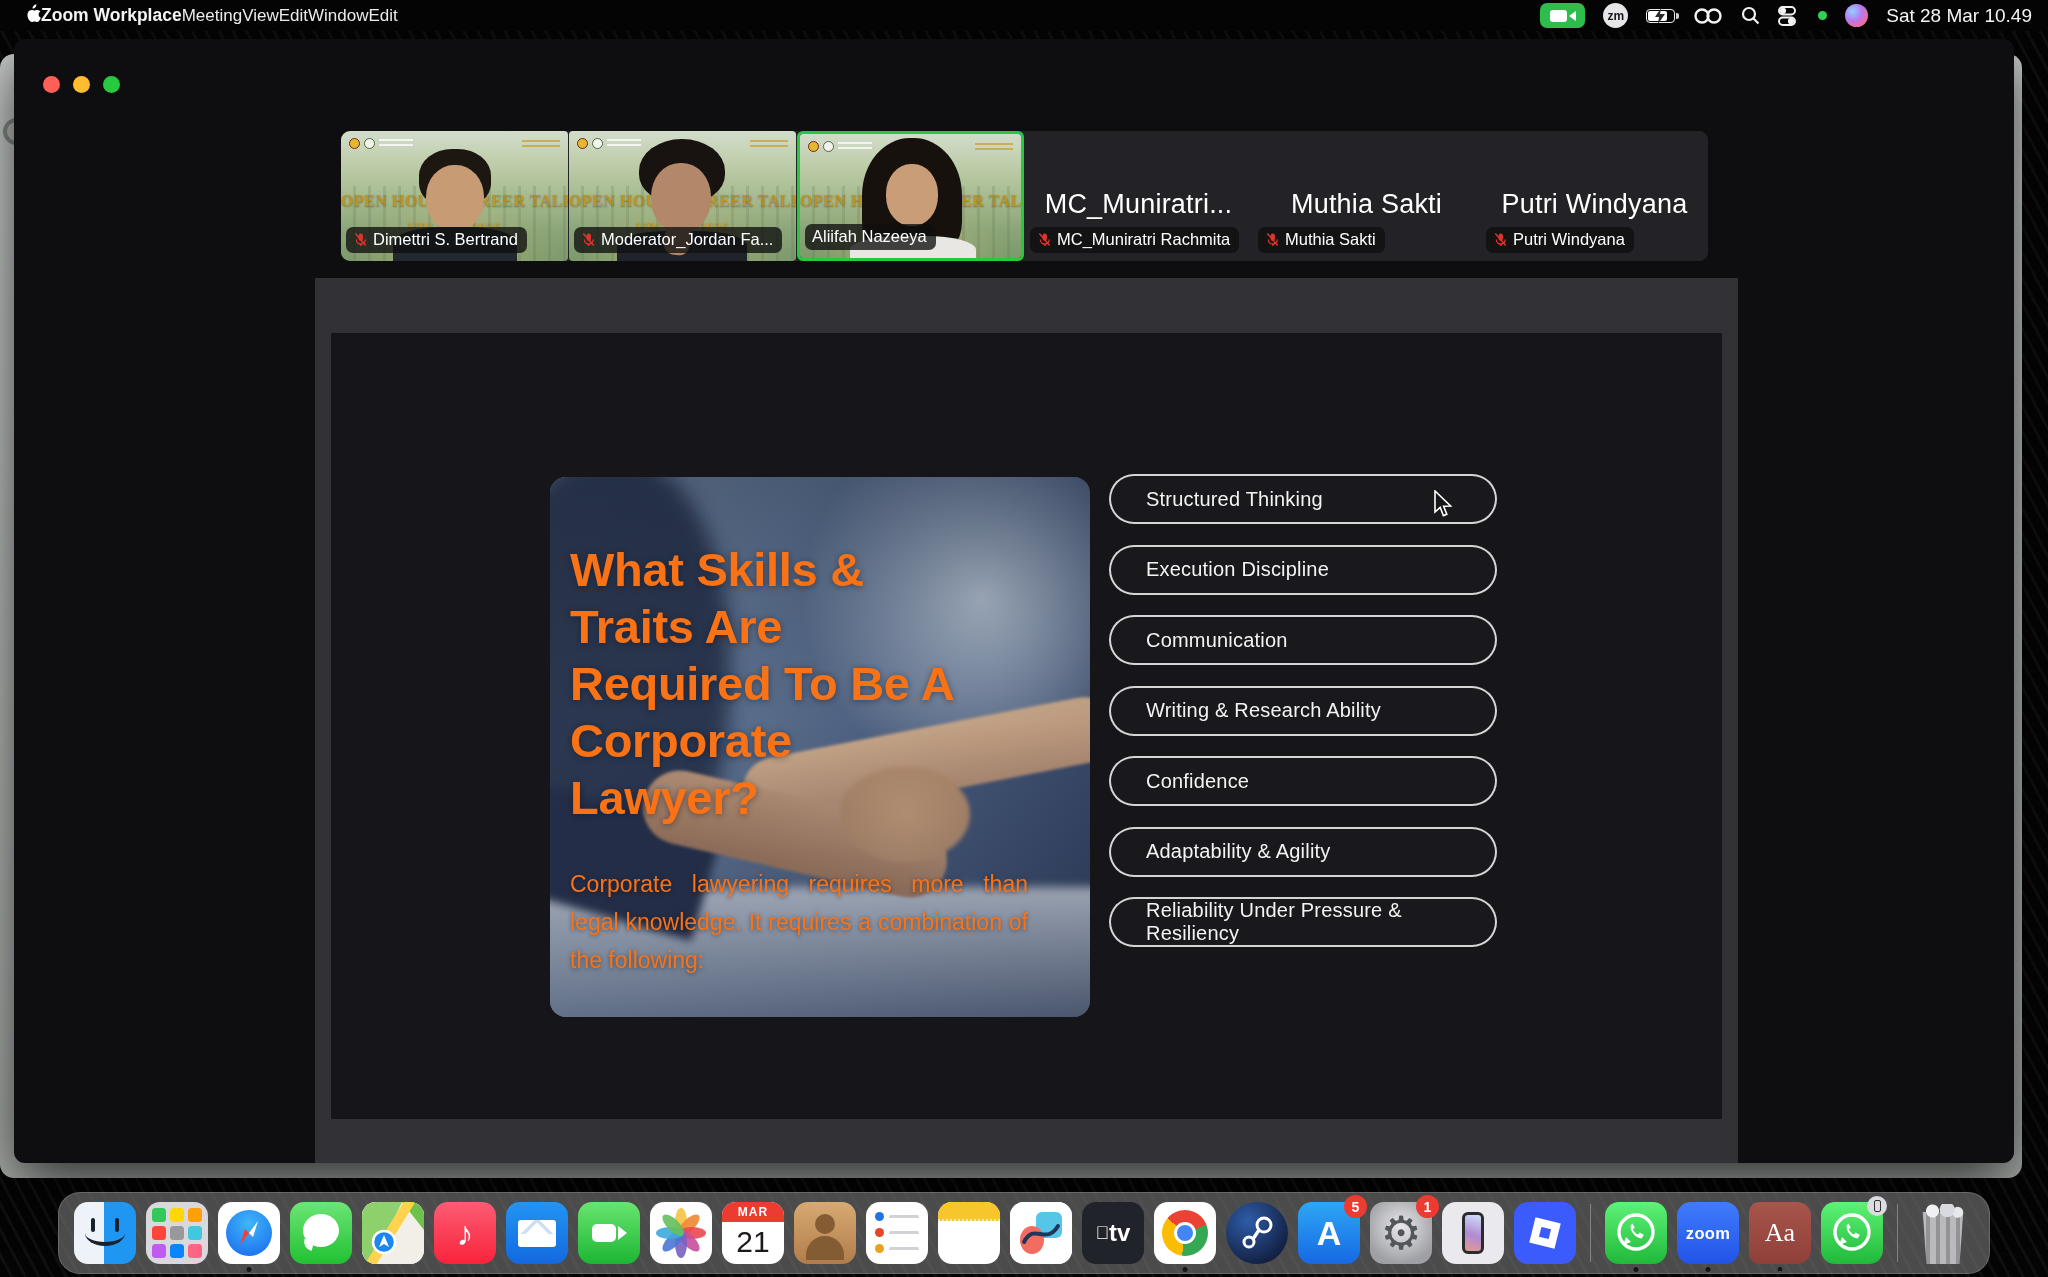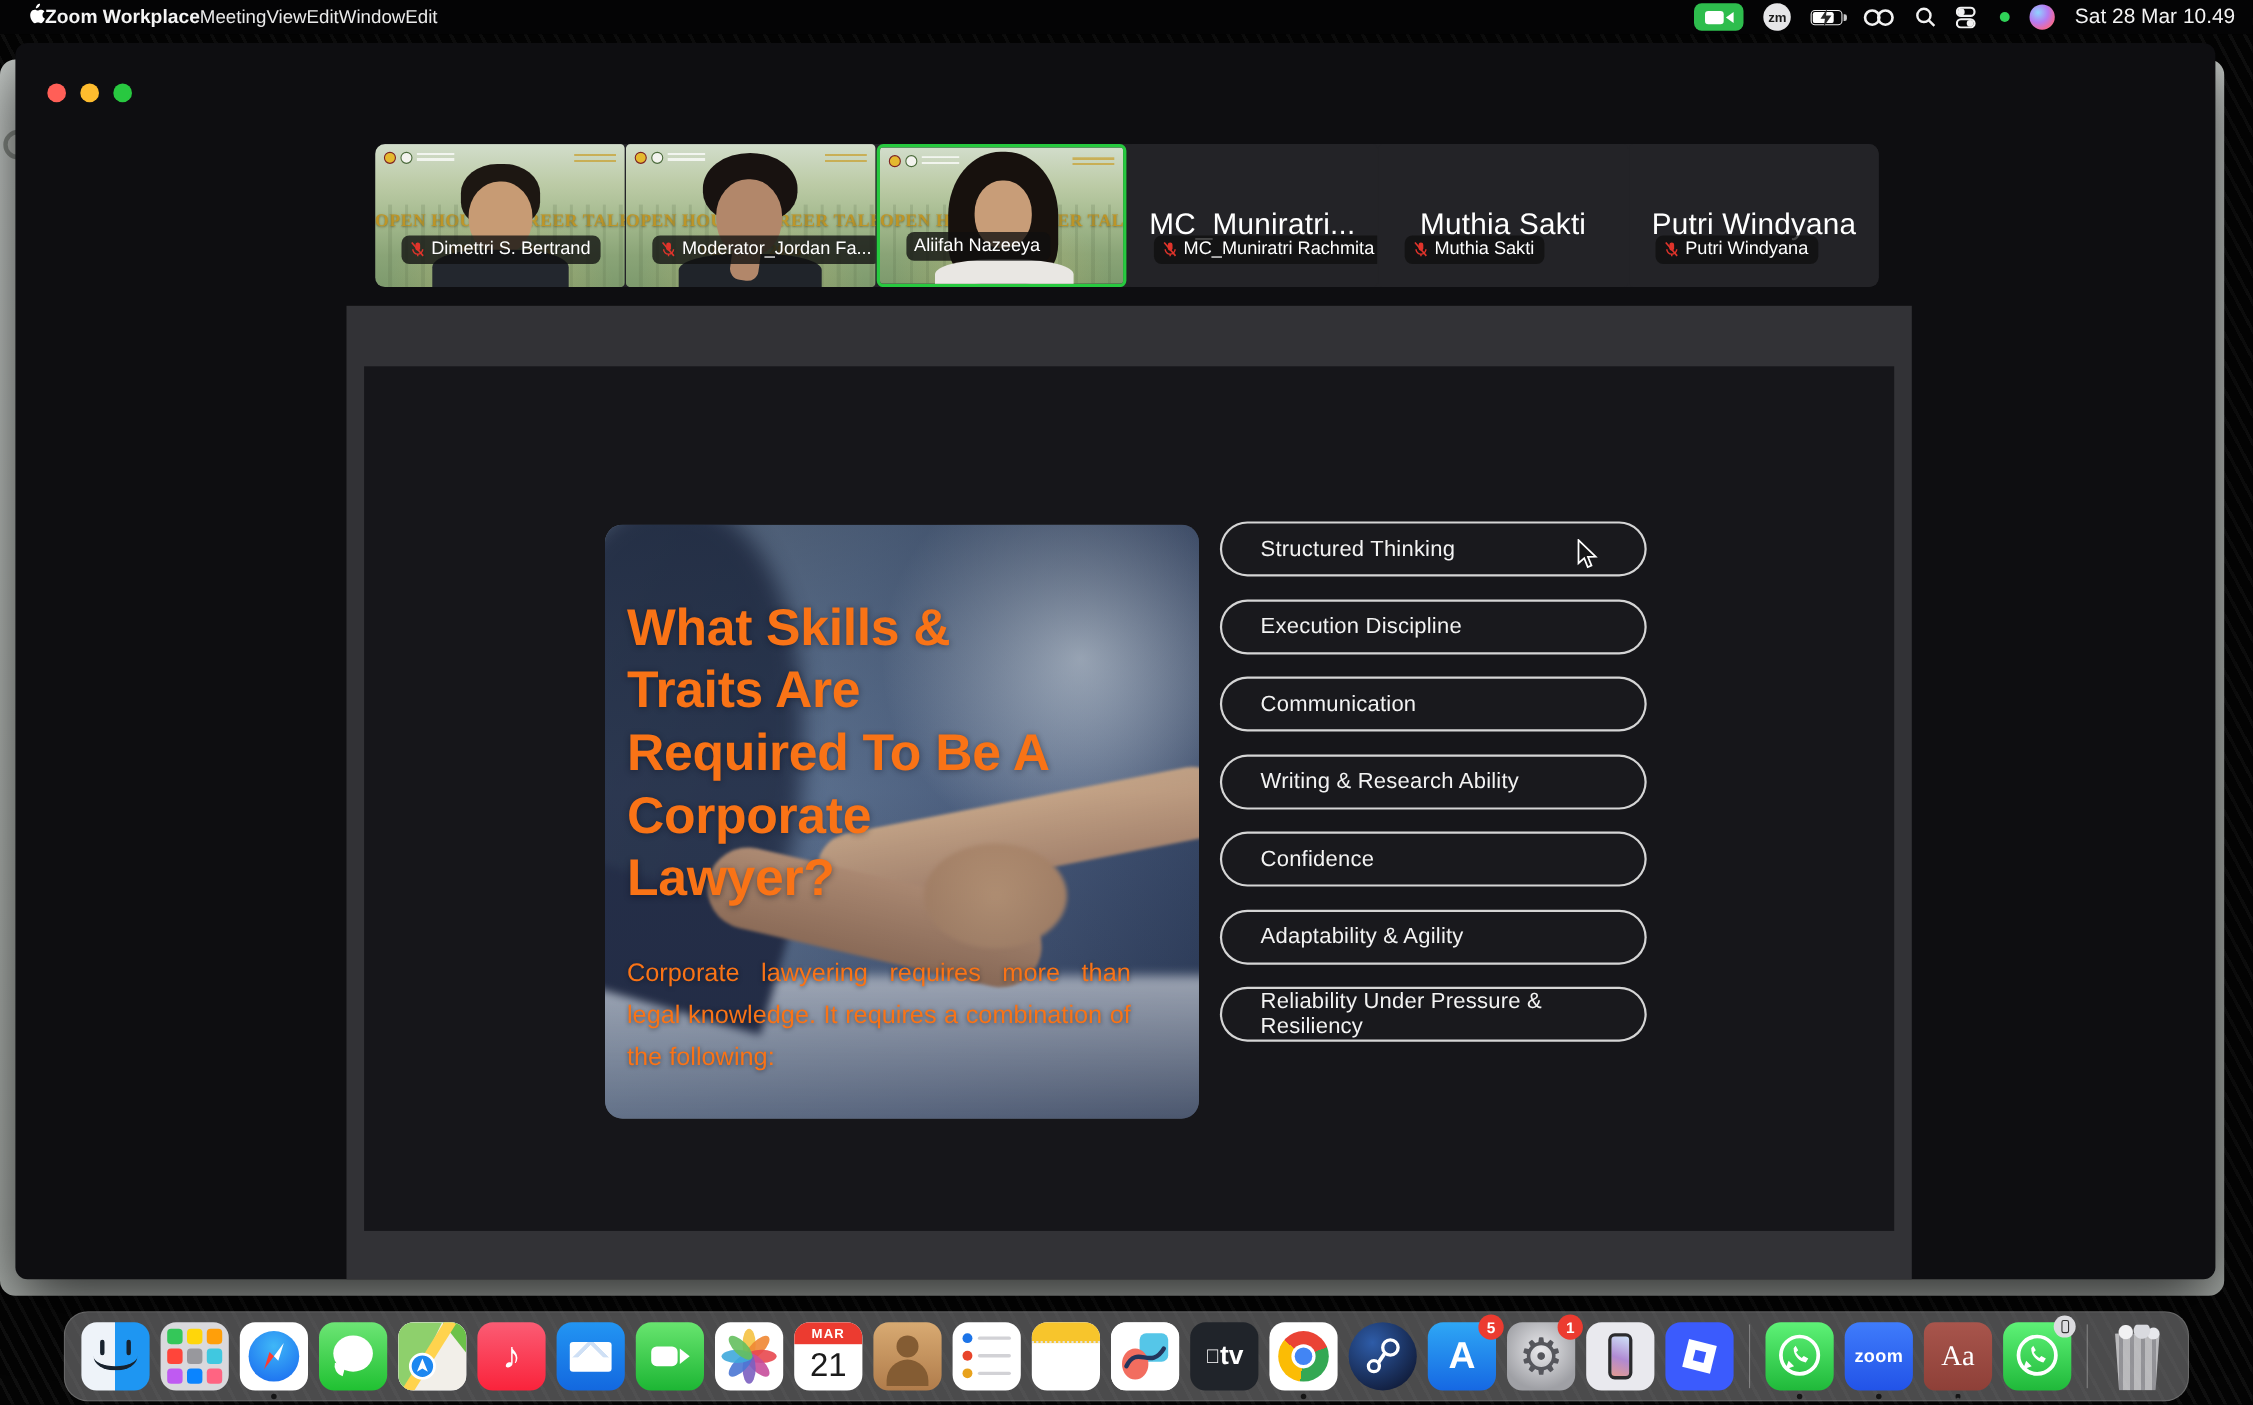--- a/index.html
+++ b/index.html
@@ -57,22 +57,22 @@
   .vb-logos .l1{ width:11px; height:11px; border-radius:50%; background:#e4b92f; border:1.5px solid #7d2121; }
   .vb-logos .l2{ width:11px; height:11px; border-radius:50%; background:#f3f3ee; border:1.5px solid #4c6b3c; }
   .vb-logos .ltxt{ width:34px; height:9px; background:repeating-linear-gradient(180deg, rgba(255,255,255,.75) 0 2px, rgba(255,255,255,0) 2px 5px); }
   .vb-deco-r { position:absolute; top:9px; right:8px; width:38px; height:8px;
     background:repeating-linear-gradient(180deg, rgba(200,165,60,.8) 0 2px, rgba(200,165,60,0) 2px 5px); }
   .fig { position:absolute; inset:0; }
   .fig div { position:absolute; }
   .hair { background:#1d1712; border-radius:46% 46% 40% 40%; }
   .face { background:#c49a76; border-radius:48%; }
   .bodyy { border-radius:40% 40% 0 0; }
-  .label { position:absolute; left:5px; bottom:21px; display:flex; align-items:center; gap:5px;
-    background:rgba(16,16,16,.78); border-radius:7px; padding:3px 9px 4px 7px; color:#fff; font-size:16.5px; z-index:5; white-space:nowrap;margin-left:19px; }
+  .label { position:absolute; left:5px; bottom:8px; display:flex; align-items:center; gap:5px;
+    background:rgba(16,16,16,.78); border-radius:7px; padding:3px 9px 4px 7px; color:#fff; font-size:16.5px; z-index:5; white-space:nowrap; }
   .bigname { position:absolute; inset:0; display:flex; align-items:center; justify-content:center;
     color:#fff; font-size:27px; font-weight:400; letter-spacing:.2px;margin-top:16px; }
 
   
   .stage { position:absolute; left:301px; top:239px; width:1423px; height:886px; background:#323236; }
   .slide { position:absolute; left:16px; top:55px; width:1391px; height:786px; background:#16161a; }
 
   .card { position:absolute; left:219px; top:144px; width:540px; height:540px; border-radius:16px; overflow:hidden; }
   .ph { position:absolute; }
   .ph-base { inset:0; background:linear-gradient(115deg,#8397ae 0%,#69809f 32%,#4a5d7f 68%,#2e3e5d 100%); }

